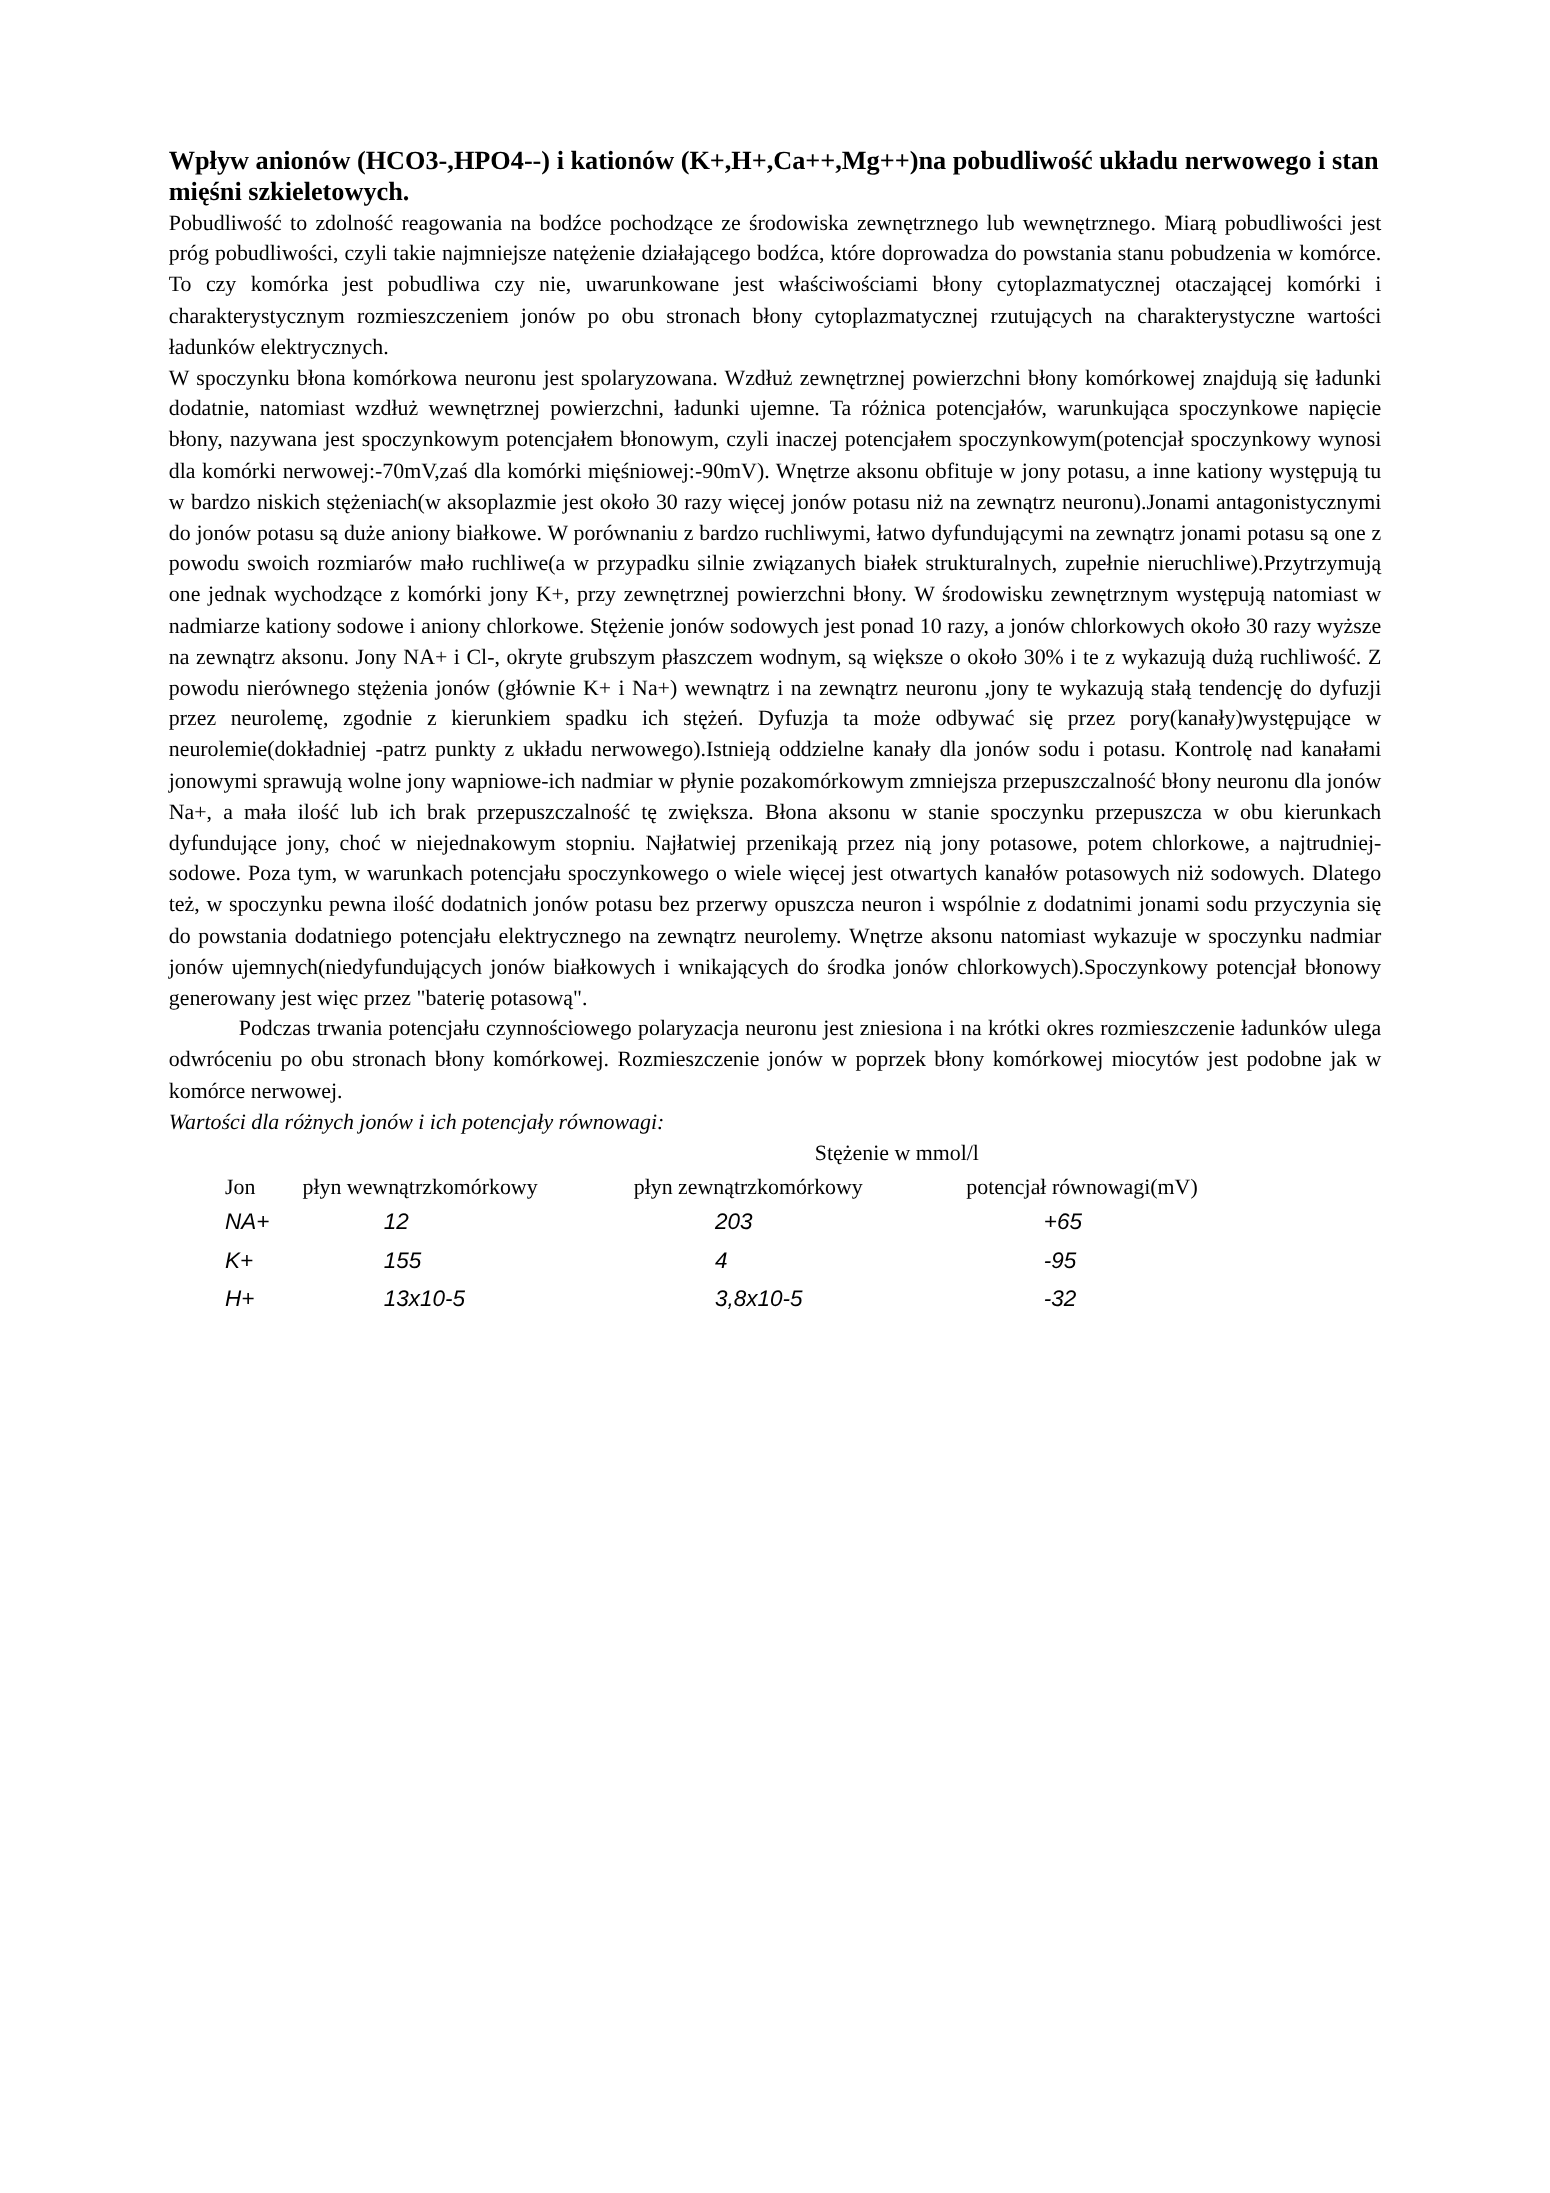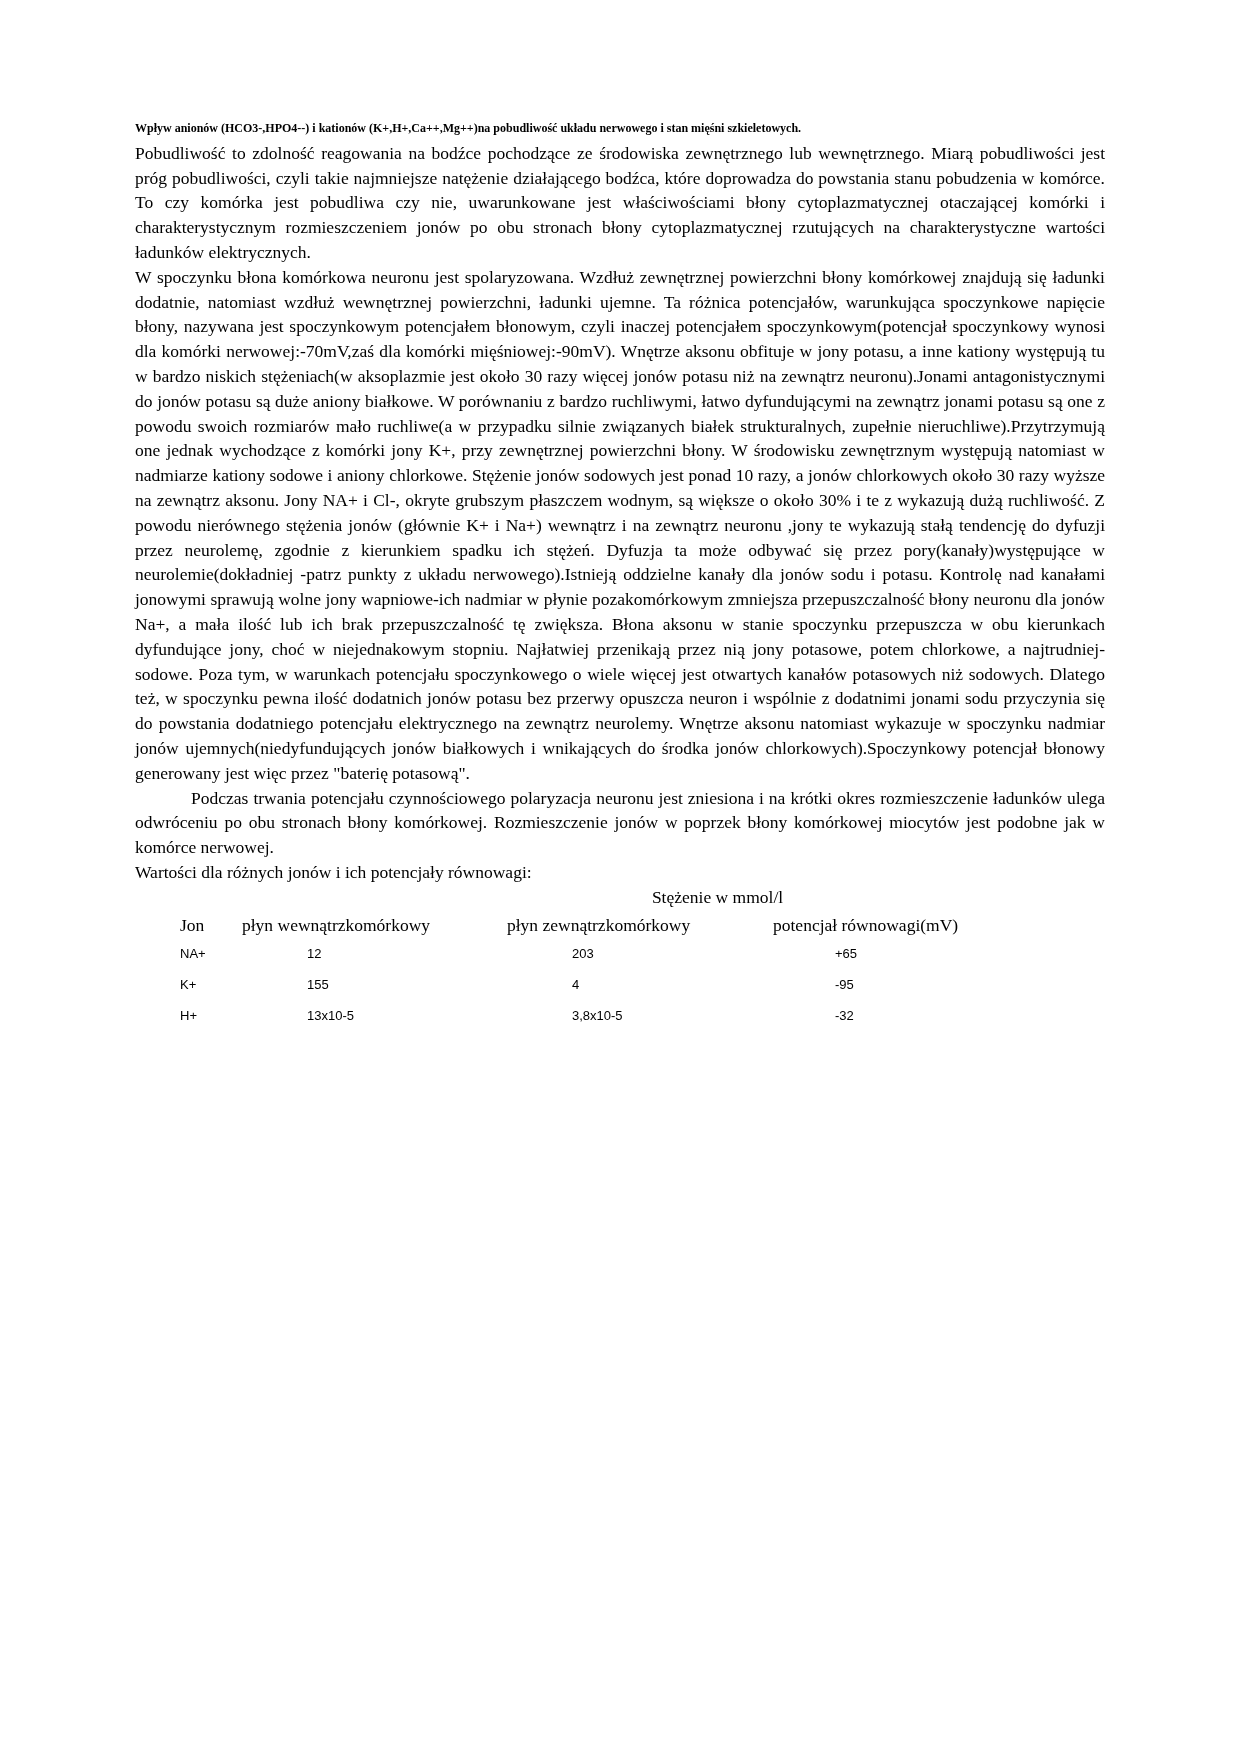--- a/index.html
+++ b/index.html
@@ -13,30 +13,31 @@
     box-sizing: border-box;
     padding: 116px 135px 0 135px;
     font-family: "Liberation Serif", "DejaVu Serif", serif;
     font-size: 17.5px;
     line-height: 24.8px;
     color: #000000;
     overflow: hidden;
   }
   .doc-title {
     font-weight: bold;
-    font-size: 12px;
+    font-size: 21px;
     line-height: 24.8px;
     margin: 0;
   }
   .para {
     margin: 0;
     text-align: justify;
   }
   .para.no-justify {
     text-align: left;
+    font-style: italic;
   }
   .indent-first {
     text-indent: 56px;
   }
   .table-subtitle {
     margin: 0;
     padding-left: 195px;
     text-align: center;
   }
   .ion-table {
@@ -50,21 +51,22 @@
     margin-left: 45px;
   }
   .t-row.t-header {
     line-height: 26px;
   }
   .t-row .cell {
     white-space: nowrap;
   }
   .t-row.t-data .cell {
     font-family: "Liberation Sans", "DejaVu Sans", sans-serif;
-    font-size: 13px;
+    font-size: 18px;
+    font-style: italic;
   }
   .t-row.t-data .cell.val {
     padding-left: 65px;
   }
   .t-row.t-data .cell.pot {
     padding-left: 62px;
   }
 </style>
 </head>
 <body>

